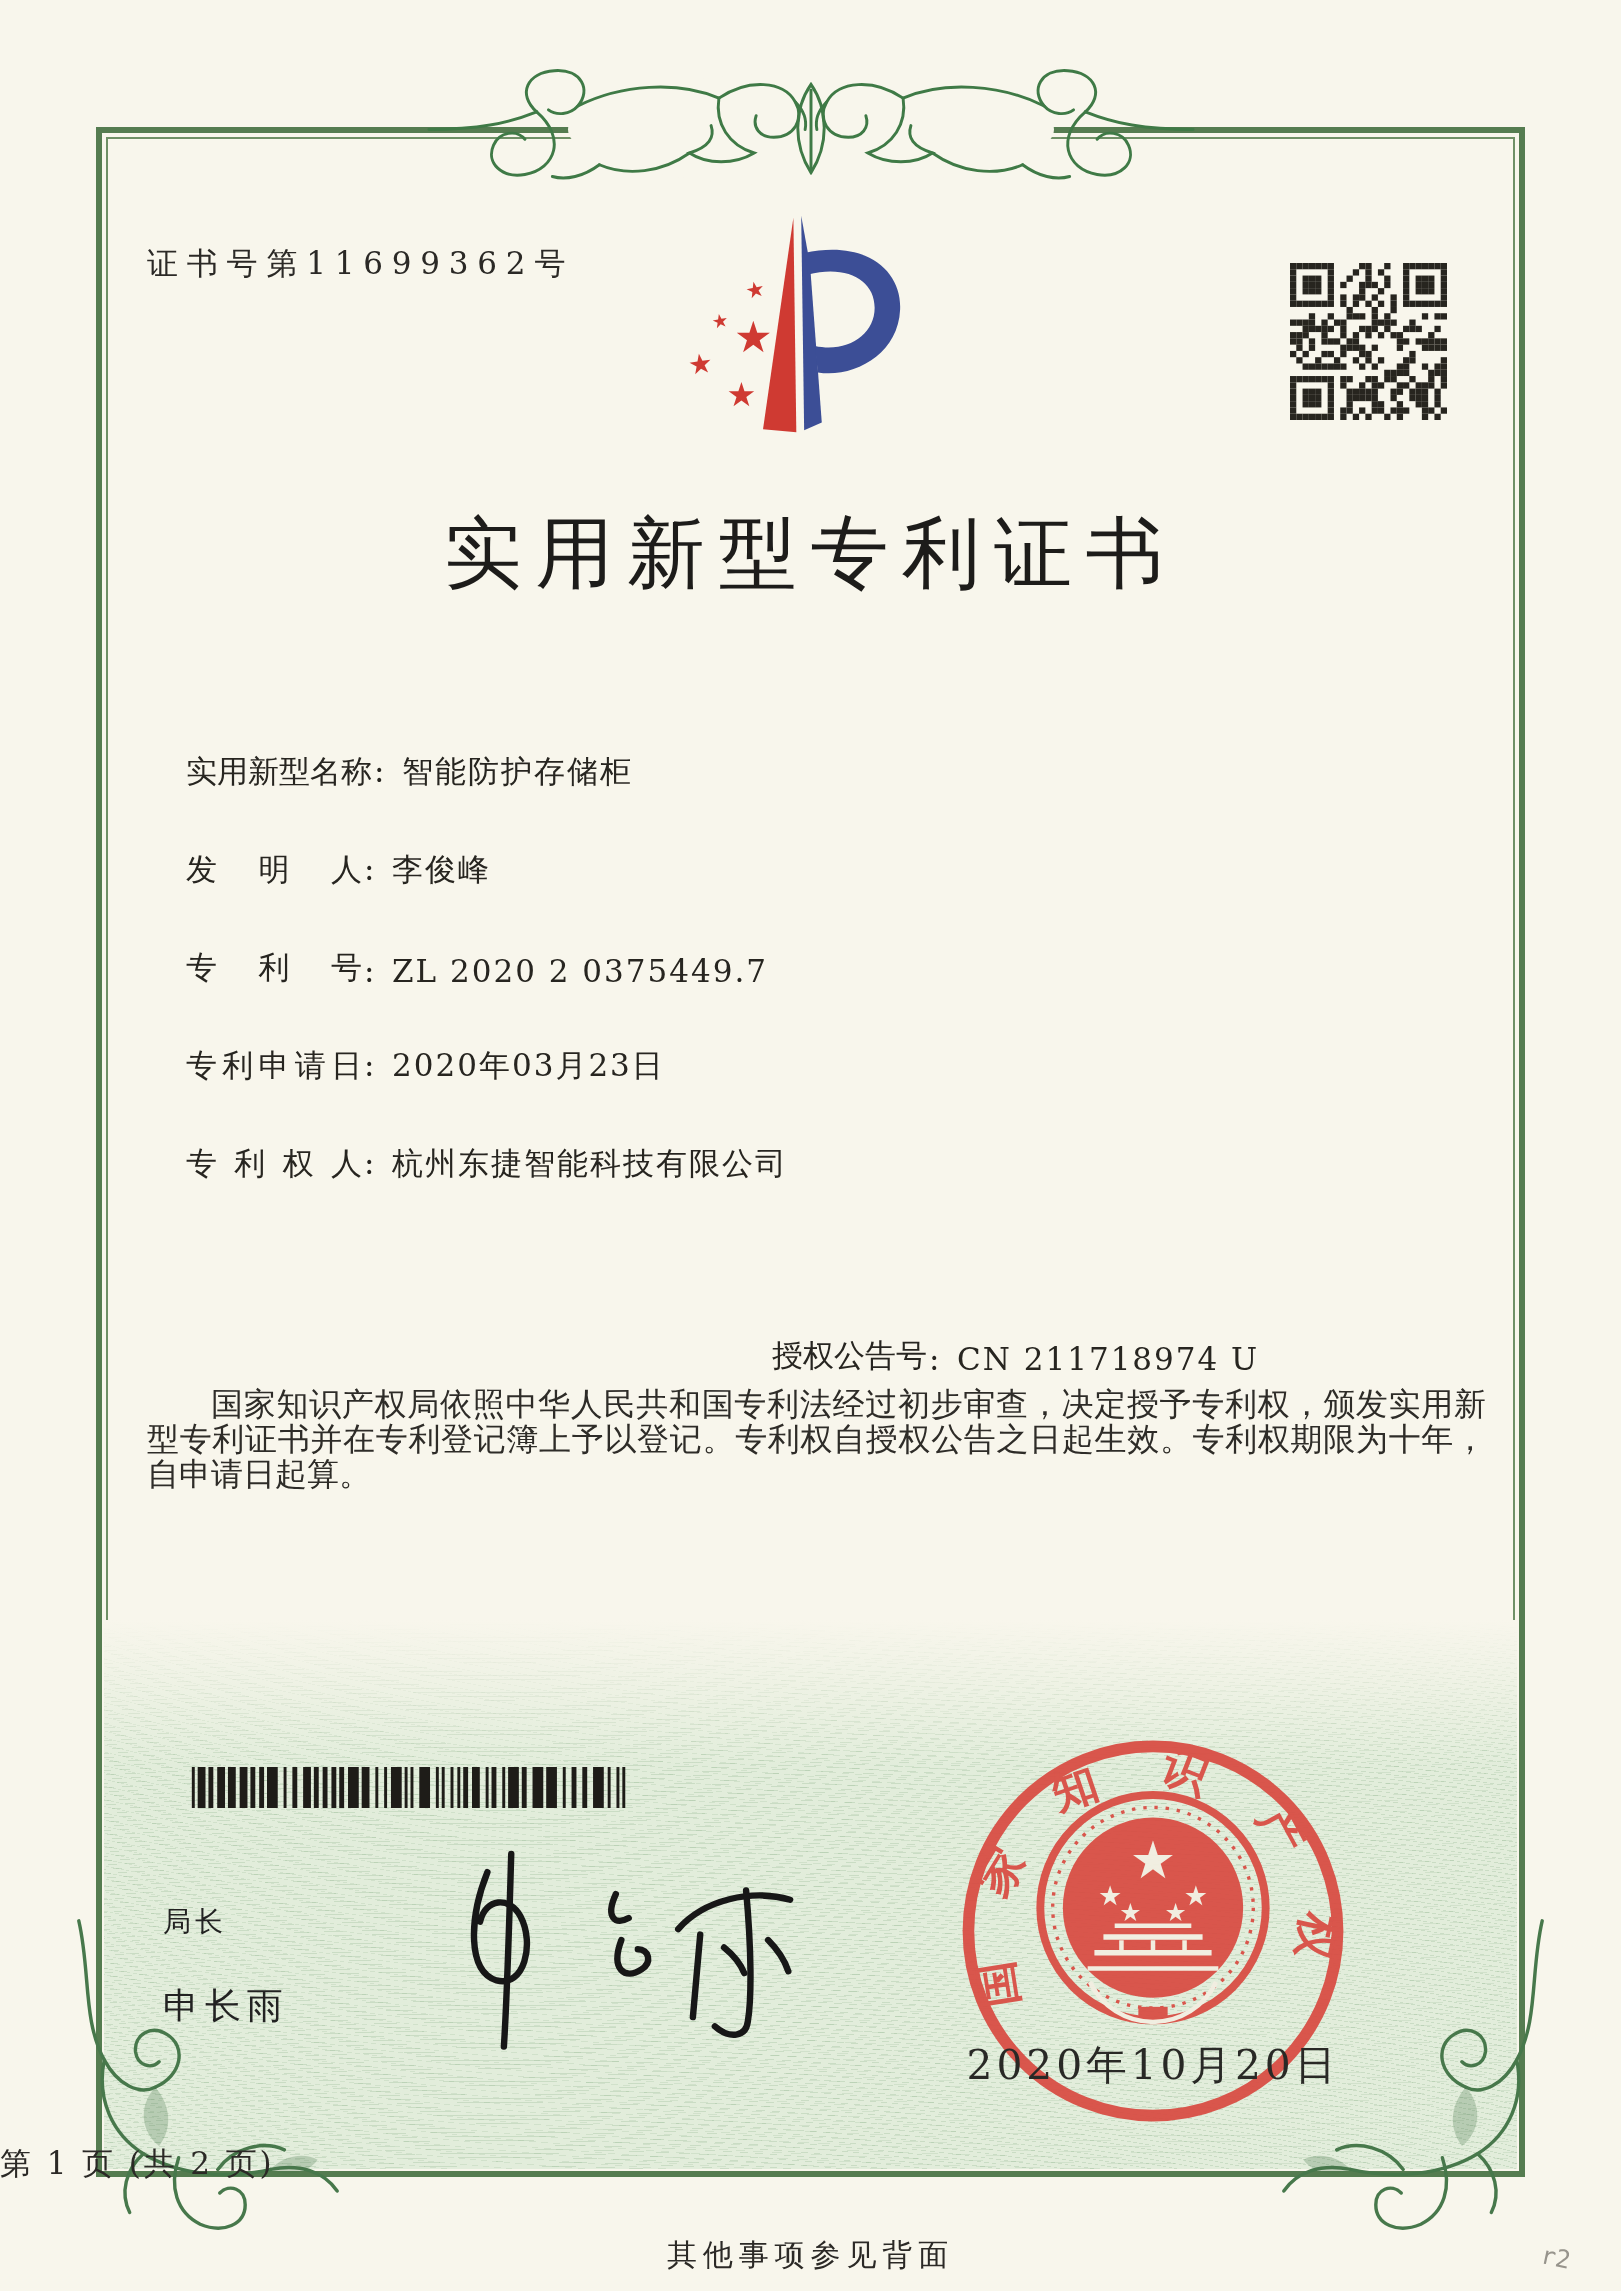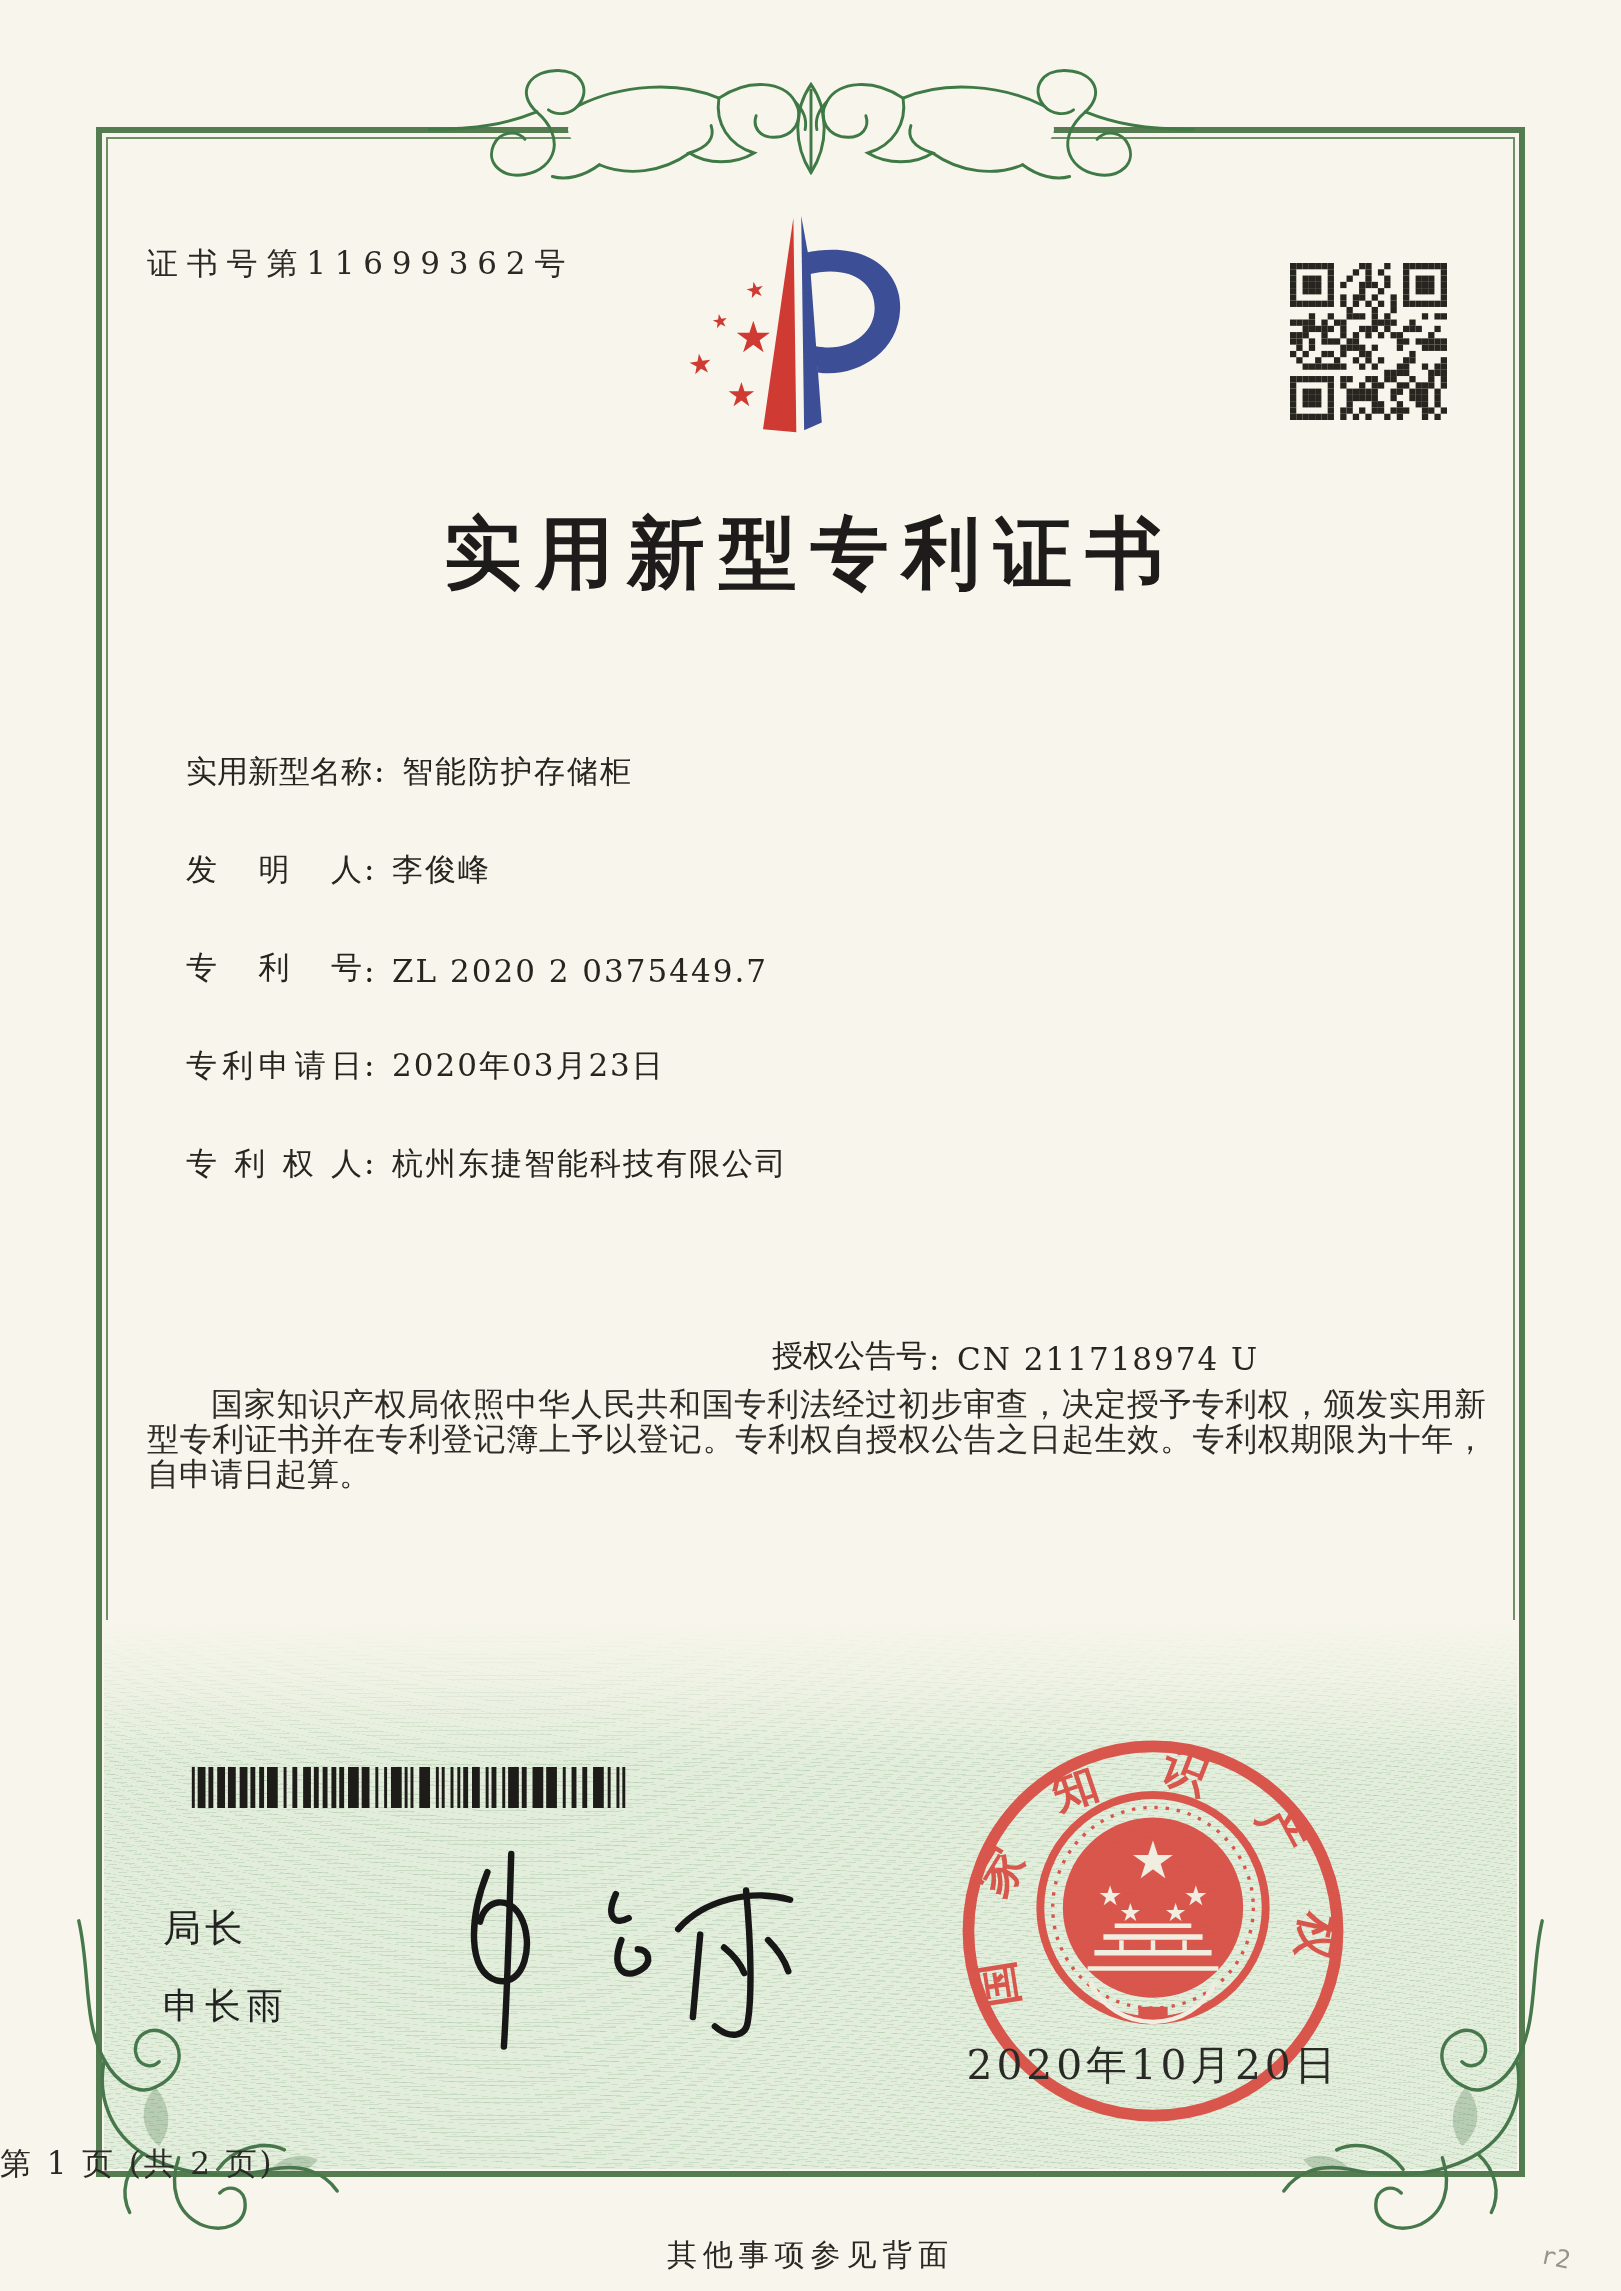--- a/index.html
+++ b/index.html
@@ -23,35 +23,35 @@
   
   .ornament-top{position:absolute;left:50%;top:55px;transform:translateX(-50%);z-index:3;}
   .corner-flourish{position:absolute;z-index:3;}
   .corner-flourish.left{left:61px;top:1913px;}
   .corner-flourish.right{right:61px;top:1913px;transform:scaleX(-1);}
   
   .cert-no{position:absolute;left:147px;top:243px;font-size:31px;letter-spacing:8.8px;color:#2b2926;z-index:4;}
   .logo{position:absolute;left:655px;top:206px;z-index:4;}
   .qr{position:absolute;left:1290px;top:263px;width:157px;height:157px;z-index:4;}
   .title{position:absolute;left:0;right:0;top:502px;margin:0;text-align:center;
-    font-size:78px;font-weight:700;letter-spacing:13.7px;color:#1d1c1a;z-index:4;}
+    font-size:78px;font-weight:400;letter-spacing:13.7px;color:#1d1c1a;z-index:4;}
   
   .field-row{position:absolute;left:162px;right:118px;font-size:31px;color:#272520;z-index:4;white-space:nowrap;}
   .f-label{display:inline-block;min-width:176px;text-align:justify;text-align-last:justify;vertical-align:bottom;margin-left:24px;}
   .f-colon{display:inline-block;margin:0 17.6px 0 2px;}
   .f-value{letter-spacing:2px;}
   .pair2{position:absolute;left:586px;top:0;}
   .pair2 .f-label{min-width:0;}
   
   .body-text{position:absolute;left:147px;top:1387px;width:1339px;z-index:4;
     font-size:32px;line-height:35px;color:#2e2c28;}
   .body-text p{margin:0;text-indent:2em;text-align:justify;}
   
   .barcode{position:absolute;left:191px;top:1767px;width:439px;height:41px;z-index:4;}
-  .officer-title{position:absolute;left:163px;top:1903px;font-size:38px;letter-spacing:3.9px;z-index:4;color:#222;}
+  .officer-title{position:absolute;left:163px;top:1903px;font-size:28px;letter-spacing:3.9px;z-index:4;color:#222;}
   .officer-name{position:absolute;left:163px;top:1982px;font-size:36px;letter-spacing:5.9px;z-index:4;color:#222;}
   .signature{position:absolute;left:429px;top:1841px;z-index:5;}
   .seal{position:absolute;left:949px;top:1727px;width:408px;height:408px;z-index:5;opacity:.93;}
   .page-info{position:absolute;left:0;right:0;top:2143px;text-align:left;font-size:31px;letter-spacing:2.9px;color:#2b2926;z-index:4;}
   .back-note{position:absolute;left:0;right:0;top:2235px;text-align:center;font-size:30px;letter-spacing:5.9px;color:#2b2926;z-index:4;}
   .pen-mark{position:absolute;left:1541px;top:2243px;font-size:24.5px;color:#97948c;
     transform:rotate(12deg);font-family:"DejaVu Sans Mono","Liberation Mono",monospace;z-index:4;}
 </style>
 </head>
 <body>

